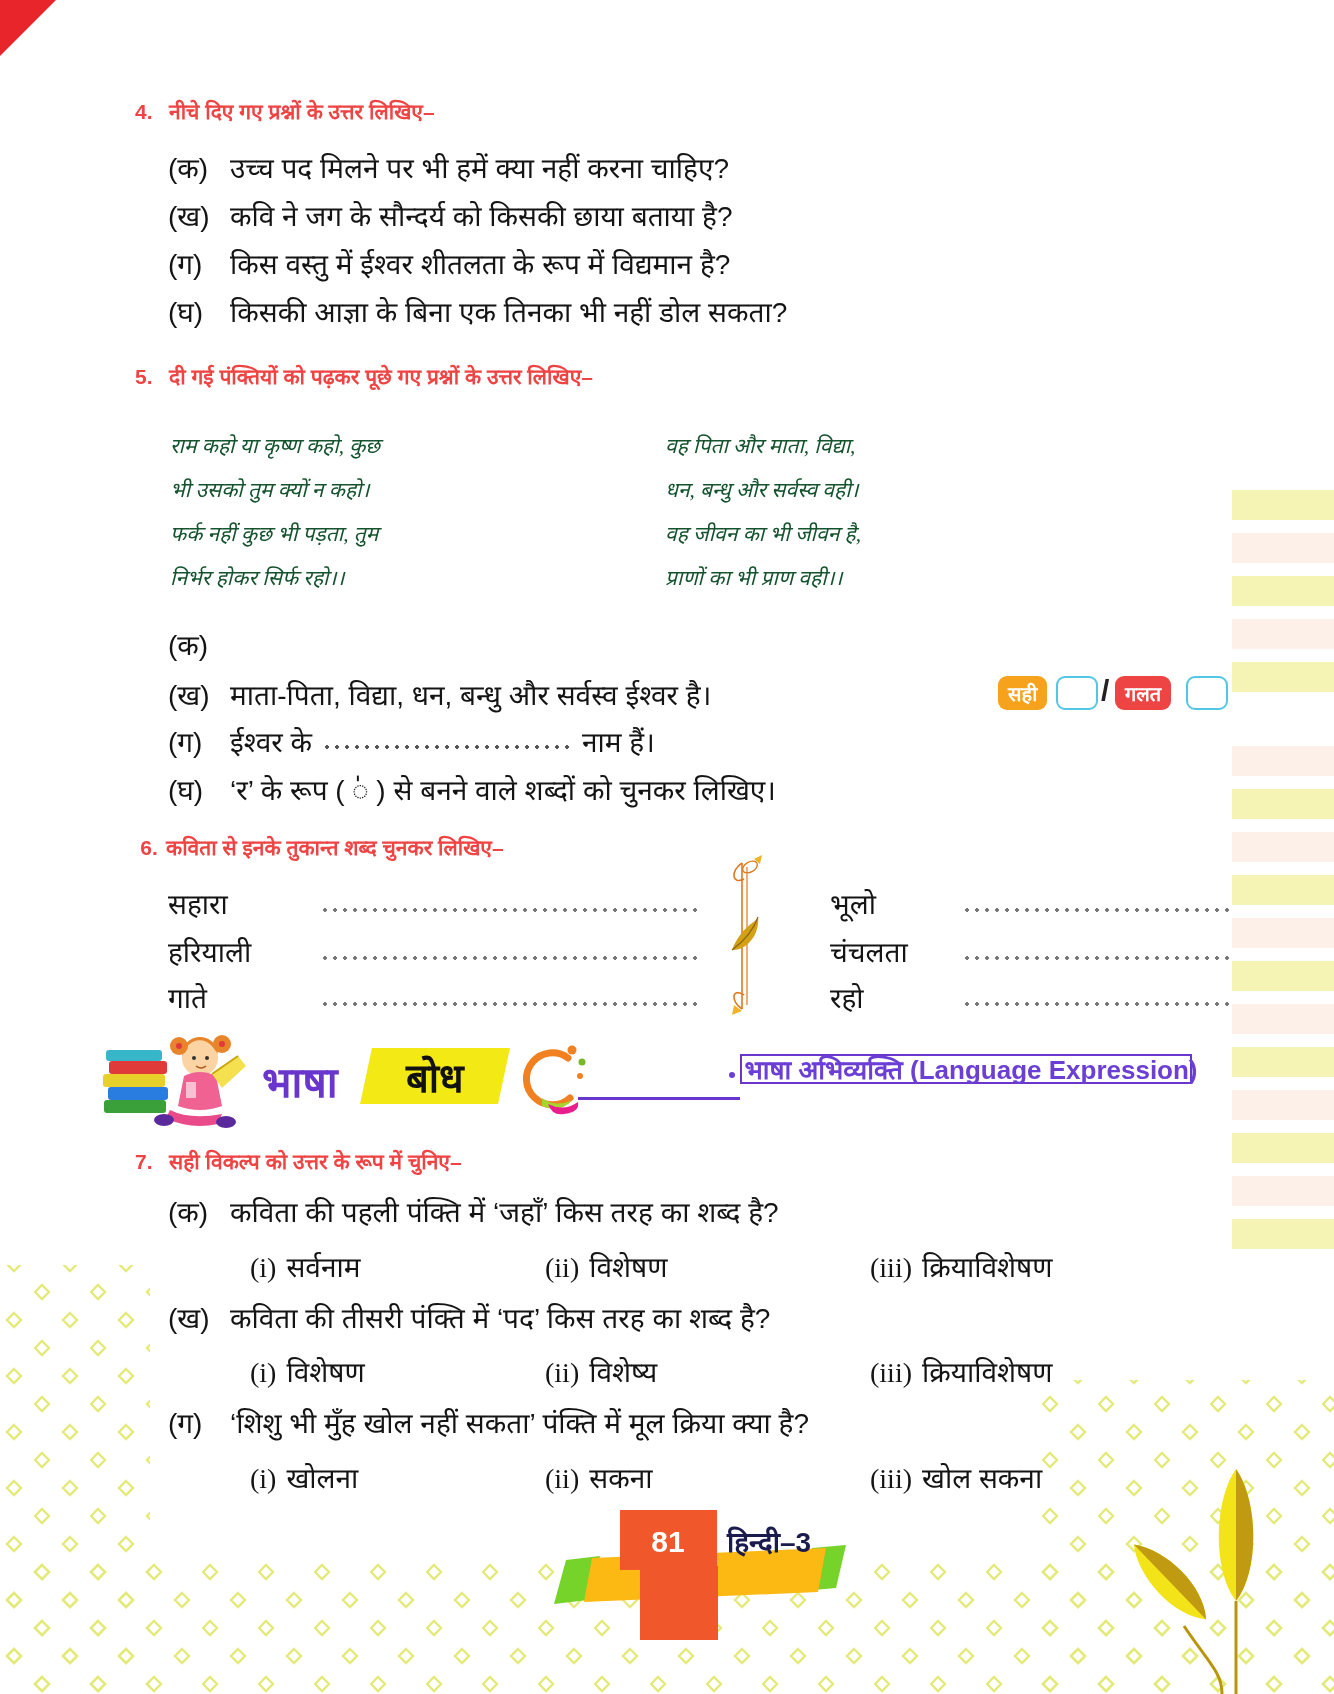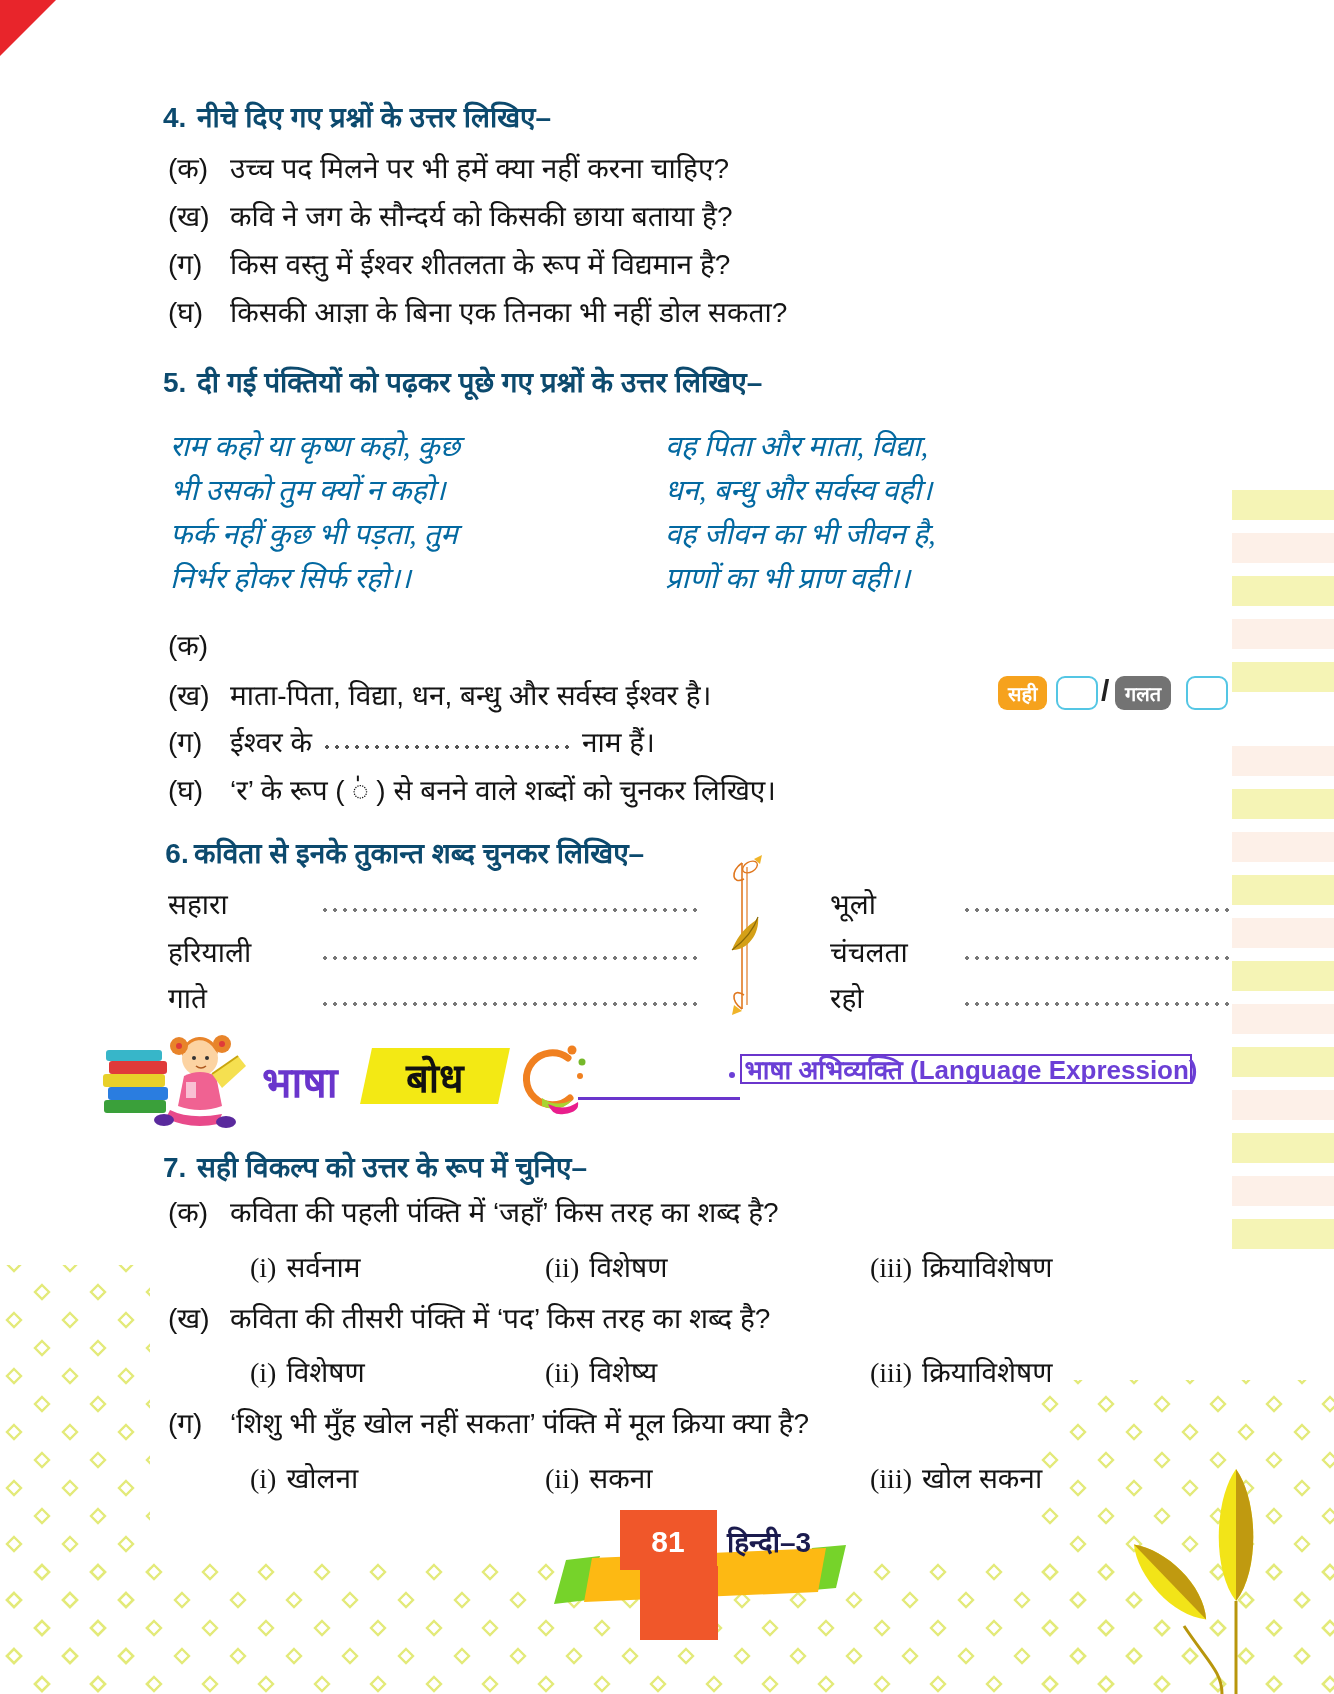--- a/index.html
+++ b/index.html
@@ -1,23 +1,23 @@
 <!DOCTYPE html>
 <html><head>
 <meta charset="utf-8">
 <style>
   html,body{margin:0;padding:0;background:#ffffff;}
   .page{position:relative;width:1334px;height:1694px;background:#ffffff;overflow:hidden;
         font-family:"Liberation Sans",sans-serif;color:#141414;}
   .abs{position:absolute;}
-  .heading{font-weight:bold;font-size:28px;color:#0c4a6e;white-space:nowrap;margin-left:28px;}
+  .heading{font-weight:bold;font-size:21px;color:#ef4444;white-space:nowrap;}
   .qnum{display:inline-block;width:34px;}
   .qitem{display:flex;font-size:28px;white-space:nowrap;}
   .qlabel{width:62px;flex:none;}
-  .poem{font-family:"Liberation Serif",serif;font-style:italic;font-size:29px;line-height:44px;white-space:nowrap;color:#0369a1;}
+  .poem{font-family:"Liberation Serif",serif;font-style:italic;font-size:21px;line-height:44px;white-space:nowrap;color:#14532d;}
   .optrow{font-size:28px;white-space:nowrap;}
   .optlabel{font-family:"Liberation Serif",serif;margin-right:10px;}
   .dotline{height:6px;background-image:radial-gradient(circle,#777 1.7px,transparent 1.9px);
            background-size:10px 6px;background-repeat:repeat-x;background-position:0 1px;}
   .blank-inline{display:inline-block;width:250px;height:6px;margin:0 10px 2px 10px;
            background-image:radial-gradient(circle,#555 1.7px,transparent 1.9px);
            background-size:10px 6px;background-repeat:repeat-x;}
   .badge{position:absolute;height:34px;border-radius:9px;color:#fff;font-weight:bold;font-size:20px;
          display:flex;align-items:center;justify-content:center;padding:0 10px;box-sizing:border-box;}
   .checkbox{position:absolute;width:42px;height:34px;border:2.5px solid #54c6e4;border-radius:9px;
@@ -116,21 +116,21 @@
       <span><span>ईश्वर के</span><span class="blank-inline"></span><span>नाम हैं।</span></span>
     </div>
   <div class="abs qitem" style="left:168px;top:770px;">
       <span class="qlabel">(घ)</span>
       <span>‘र’ के रूप ( ॑ ) से बनने वाले शब्दों को चुनकर लिखिए।</span>
     </div>
 
   <div class="badge" style="left:998px;top:676px;background:#f6a21d;">सही</div>
   <div class="checkbox" style="left:1056px;top:676px;"></div>
   <div class="slash" style="left:1101px;top:674px;">/</div>
-  <div class="badge" style="left:1115px;top:676px;background:#737373;">गलत</div>
+  <div class="badge" style="left:1115px;top:676px;background:#ef4444;">गलत</div>
   <div class="checkbox" style="left:1186px;top:676px;"></div>
 
   <div class="abs heading" style="left:132px;top:833px;text-align:center;"><span class="qnum">6.</span><span>कविता से इनके तुकान्त शब्द चुनकर लिखिए–</span></div>
 
   <div class="abs qitem" style="left:168px;top:884px;">सहारा</div>
   <div class="abs qitem" style="left:168px;top:932px;">हरियाली</div>
   <div class="abs qitem" style="left:168px;top:978px;">गाते</div>
   <div class="abs dotline" style="left:320px;top:906px;width:378px;"></div>
   <div class="abs dotline" style="left:320px;top:954px;width:378px;"></div>
   <div class="abs dotline" style="left:320px;top:1000px;width:378px;"></div>

